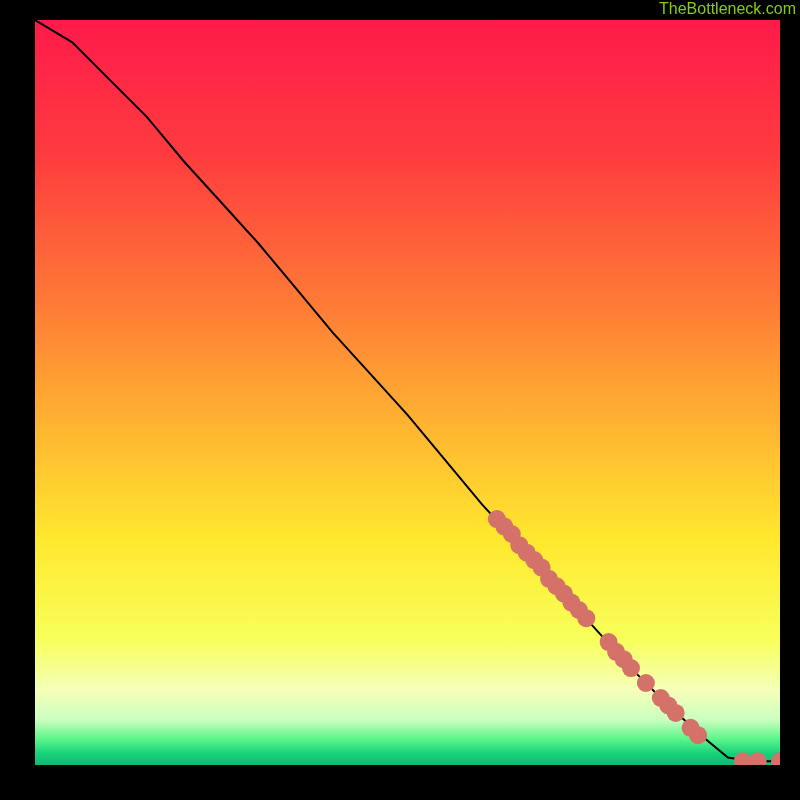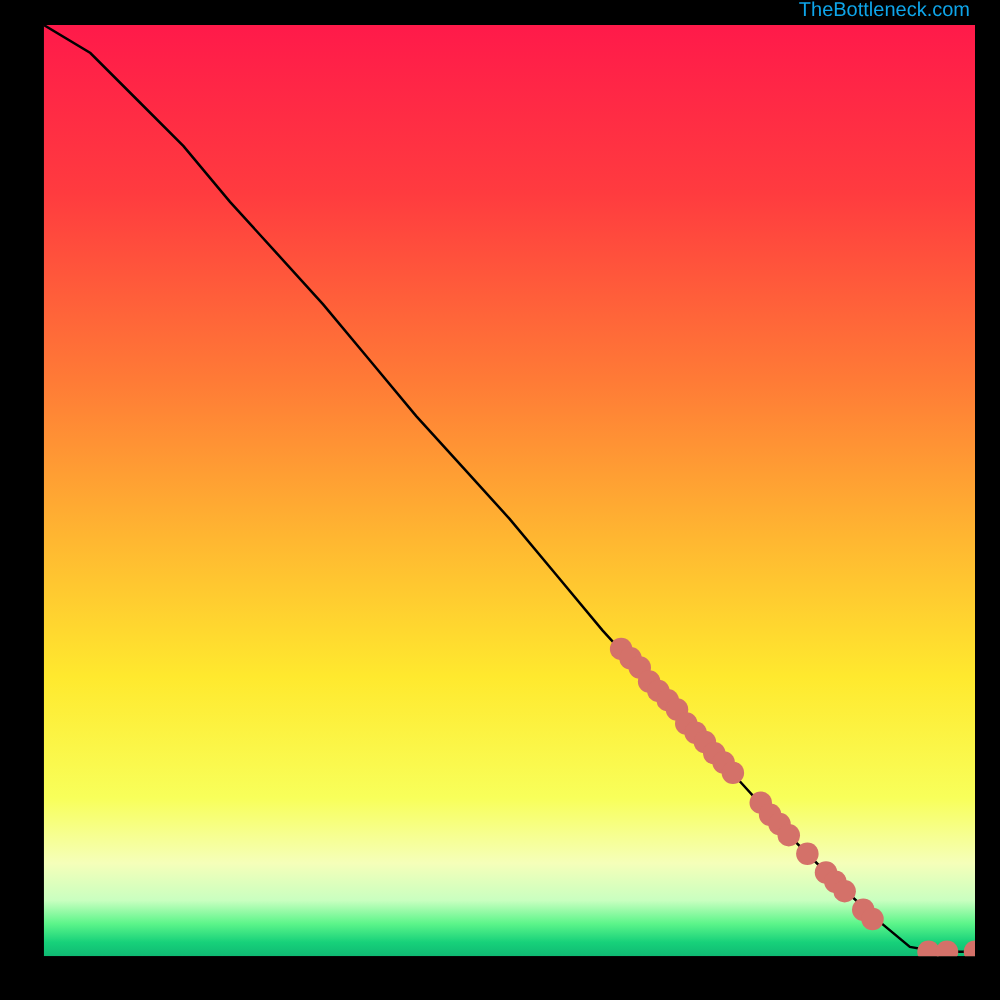--- a/index.html
+++ b/index.html
@@ -1,18 +1,18 @@
 <!DOCTYPE html>
 <html><head>
 <meta charset="utf-8">
 <style>
   html,body{margin:0;padding:0;width:800px;height:800px;background:#000;overflow:hidden}
   .wrap{position:relative;width:800px;height:800px}
   .plot{position:absolute;left:35px;top:20px;width:745px;height:745px}
-  .attribution{position:absolute;right:24px;top:0;font:16px Arial,Helvetica,sans-serif;color:#0ea5e9}
+  .attribution{position:absolute;right:4px;top:0;font:16px Arial,Helvetica,sans-serif;color:#84cc16}
   svg{display:block}
 </style>
 </head>
 <body>
 
 <div class="wrap">
   <div class="attribution">TheBottleneck.com</div>
   <div class="plot">
     <svg id="chart-svg" viewBox="0 0 745 745" width="745" height="745">
       <defs>

